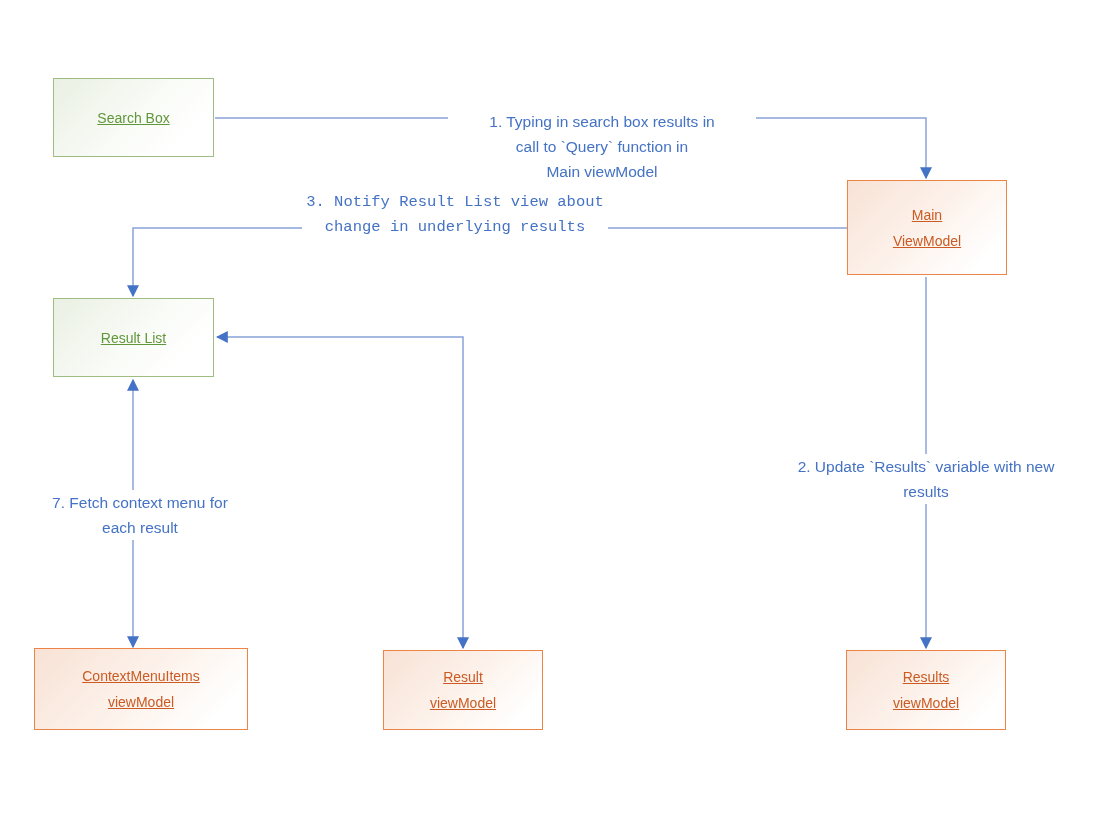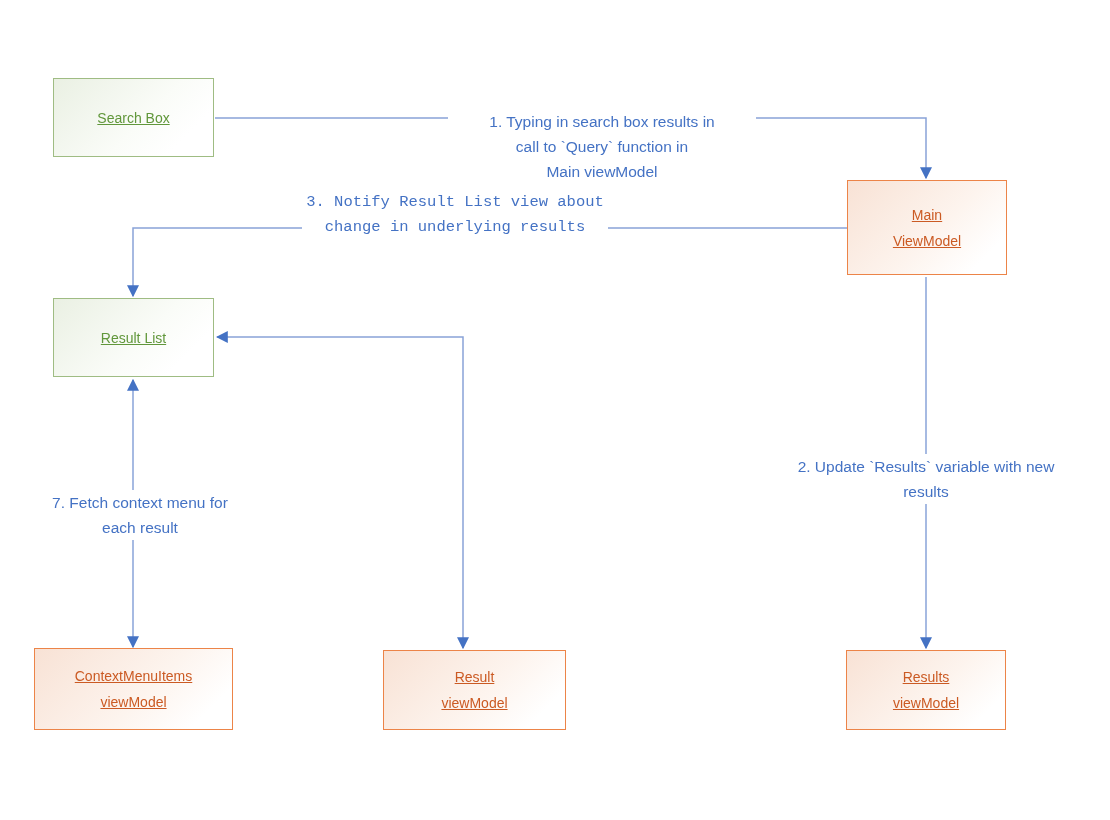--- a/index.html
+++ b/index.html
@@ -45,22 +45,22 @@
     position:absolute;
     color:var(--label-text);
     background:var(--background);
     font-size:15.5px;line-height:25px;
     text-align:center;
     white-space:pre-line;
   }
   #node-search-box{left:53px;top:78px;width:161px;height:79px;}
   #node-main-viewmodel{left:847px;top:180px;width:160px;height:95px;}
   #node-result-list{left:53px;top:298px;width:161px;height:79px;}
-  #node-contextmenuitems-viewmodel{left:34px;top:648px;width:199px;height:82px;}
-  #node-result-viewmodel{left:383px;top:650px;width:183px;height:80px;}
+  #node-contextmenuitems-viewmodel{left:34px;top:648px;width:214px;height:82px;}
+  #node-result-viewmodel{left:383px;top:650px;width:160px;height:80px;}
   #node-results-viewmodel{left:846px;top:650px;width:160px;height:80px;}
   #edge-label-1{left:448px;top:69px;width:308px;margin-top:40px;}
   #edge-label-2{left:756px;top:422px;width:340px;margin-top:32px;}
   #edge-label-3{left:302px;top:190px;width:306px;font-family:Liberation Mono, monospace;}
   #edge-label-4{left:314px;top:344px;width:300px;}
   #edge-label-5{left:20px;top:490px;width:240px;}
 </style>
 </head>
 <body>
 

